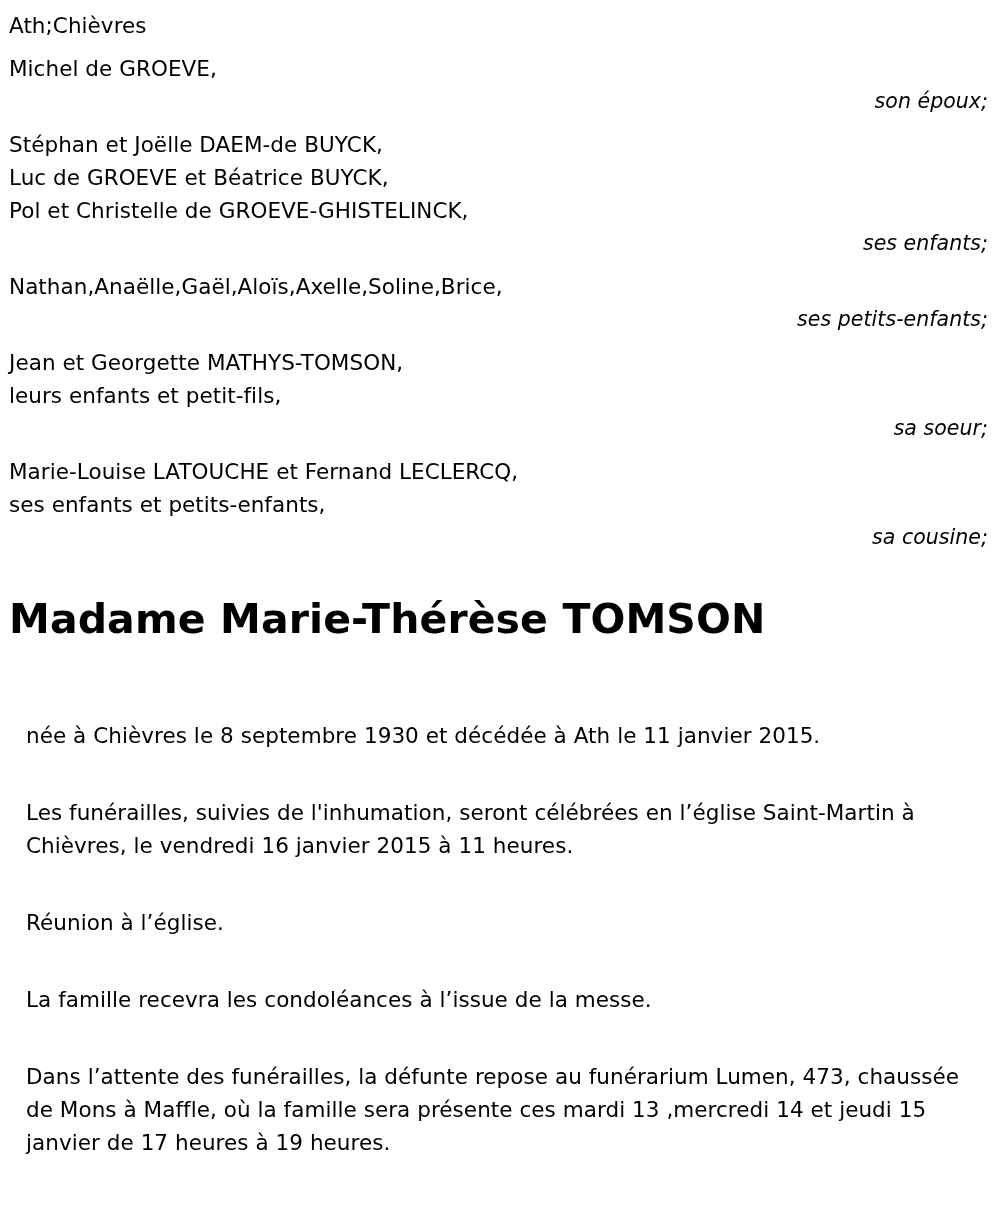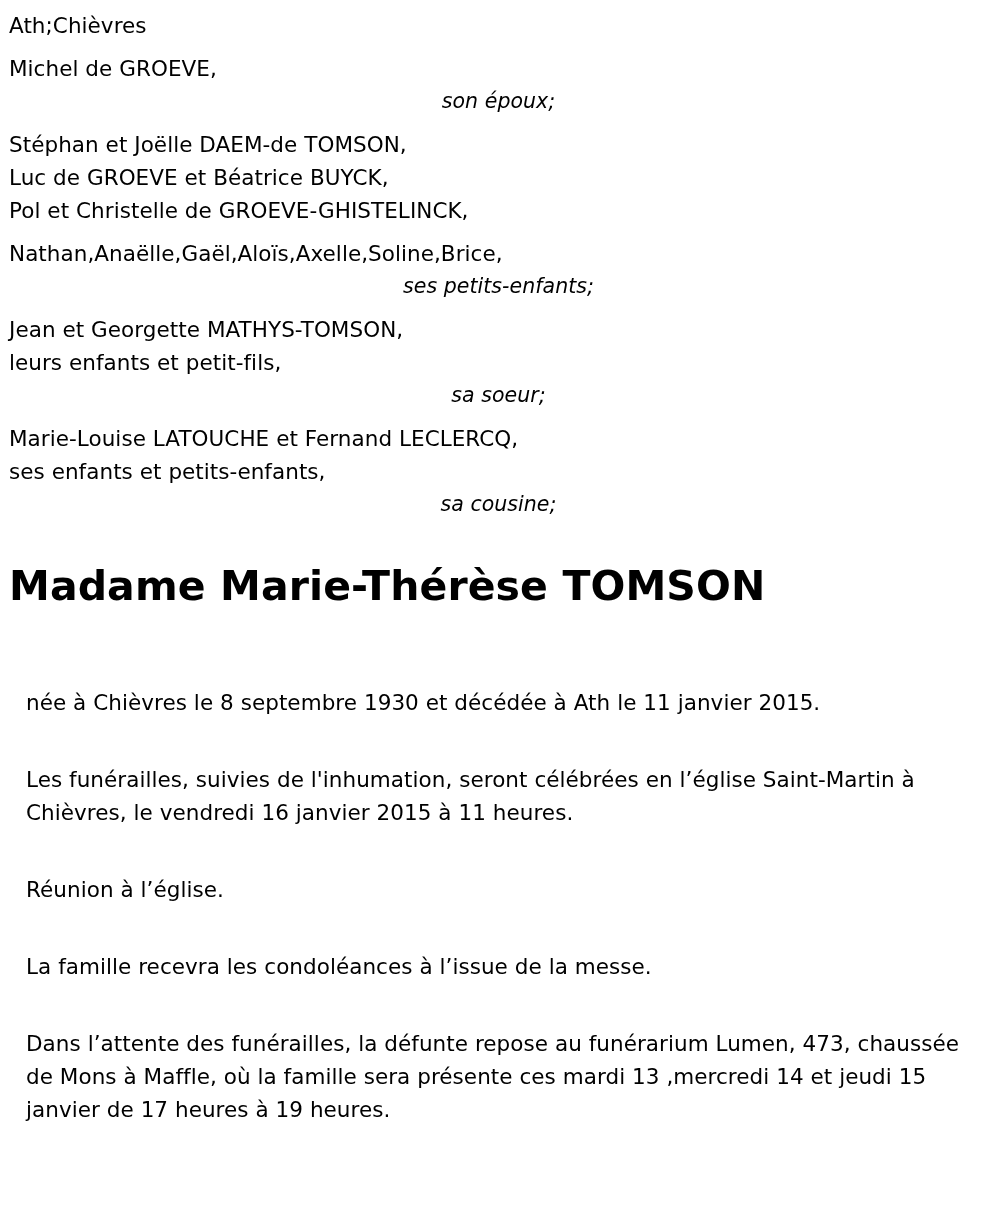--- a/index.html
+++ b/index.html
@@ -27,21 +27,21 @@
   
   .line {
     font-size: 21.5px;
     line-height: 33px;
     white-space: pre-wrap;
     text-align: left;
     letter-spacing: 0.05px;
   }
 
   .line.relation {
-    text-align: center;
+    text-align: right;
     font-style: italic;
     font-size: 20.5px;
     padding-right: 1px;
   }
 
   
   .gap-sm { height: 10px; }
   .gap-md { height: 18px; }
   .gap-lg { height: 26px; }
 
@@ -85,24 +85,25 @@
     <div class="names">
       <div class="line">Michel de GROEVE,</div>
     </div>
     <div class="line relation">son époux;</div>
   </div>
 
   <div class="gap-sm"></div>
 
   <div class="group">
     <div class="names">
-      <div class="line">Stéphan et Joëlle DAEM-de TOMSON,</div>
+      <div class="line">Stéphan et Joëlle DAEM-de BUYCK,</div>
       <div class="line">Luc de GROEVE et Béatrice BUYCK,</div>
       <div class="line">Pol et Christelle de GROEVE-GHISTELINCK,</div>
     </div>
+    <div class="line relation">ses enfants;</div>
   </div>
 
   <div class="gap-sm"></div>
 
   <div class="group">
     <div class="names">
       <div class="line">Nathan,Anaëlle,Gaël,Aloïs,Axelle,Soline,Brice,</div>
     </div>
     <div class="line relation">ses petits-enfants;</div>
   </div>

